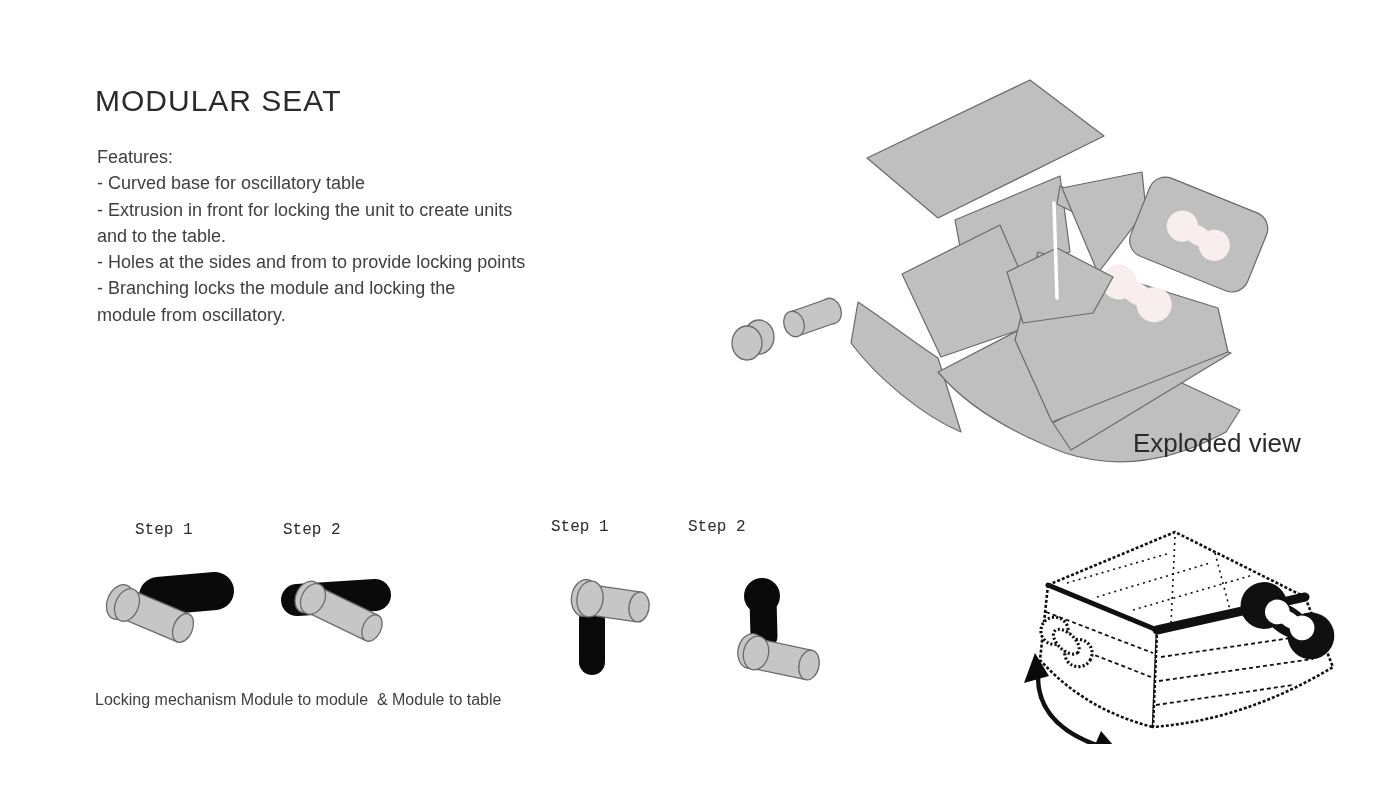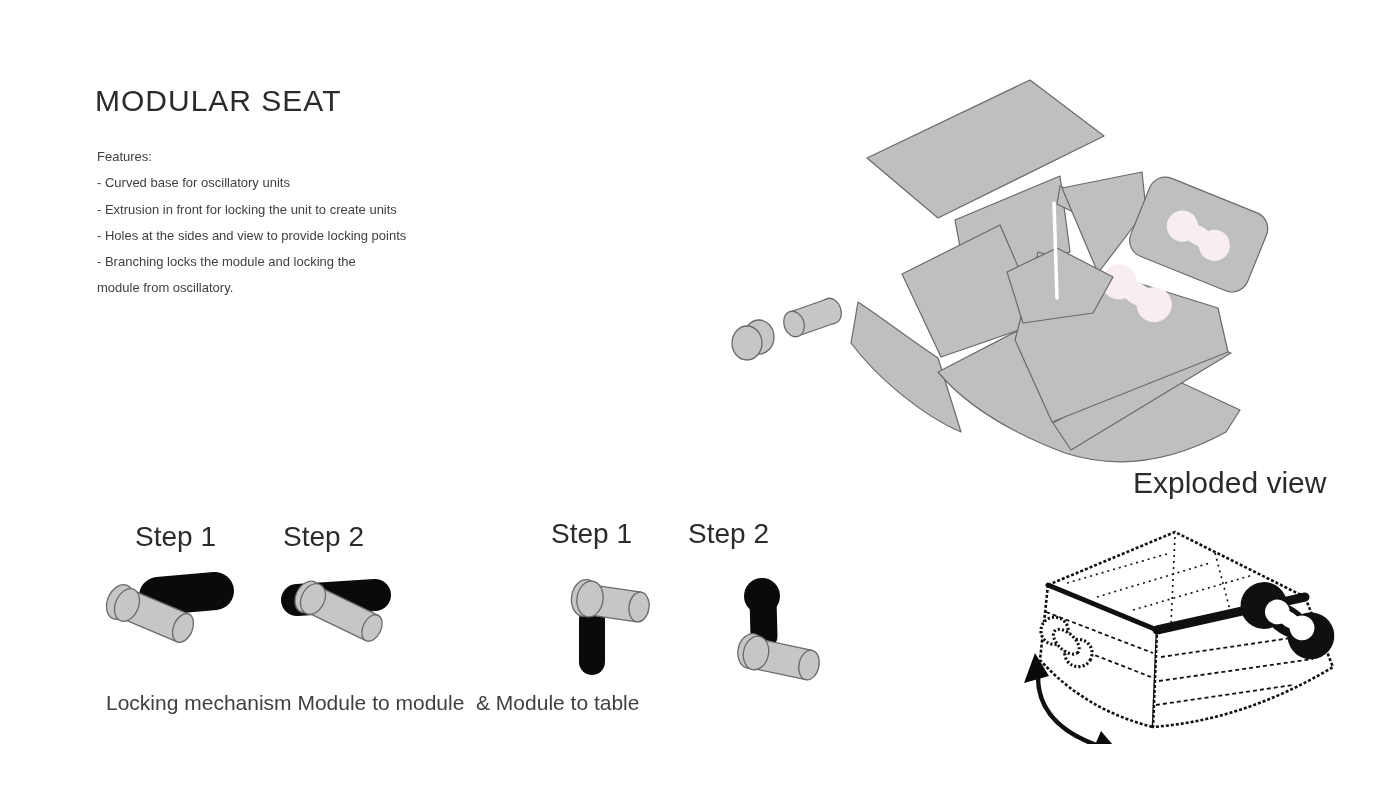--- a/index.html
+++ b/index.html
@@ -5,25 +5,25 @@
   html,body{margin:0;padding:0;background:#ffffff;}
   #canvas{
     position:relative;width:1400px;height:744px;background:#ffffff;overflow:hidden;
     font-family:"Liberation Sans",sans-serif;color:var(--text-body,#3f3f3f);
   }
   .abs{position:absolute;}
   #title{
     left:95px;top:84px;font-size:30px;letter-spacing:1px;color:var(--text-dark,#2b2b2b);
     font-weight:400;
   }
-  #features{left:97px;top:144px;font-size:13px;line-height:26.3px;color:var(--text-body,#3f3f3f);}
+  #features{left:97px;top:144px;font-size:18px;line-height:26.3px;color:var(--text-body,#3f3f3f);}
   #features div{white-space:pre;}
-  #exploded-label{left:1133px;top:428px;font-size:30px;color:var(--text-dark,#2b2b2b);margin-top:38px;}
-  .step-label{font-size:28px;color:var(--text-dark,#2b2b2b);}
-  #caption{left:95px;top:691px;font-size:21px;color:var(--text-body,#3f3f3f);white-space:pre;margin-left:11px;}
+  #exploded-label{left:1133px;top:428px;font-size:26px;color:var(--text-dark,#2b2b2b);}
+  .step-label{font-size:16px;color:var(--text-dark,#2b2b2b);font-family:Liberation Mono, monospace;}
+  #caption{left:95px;top:691px;font-size:16px;color:var(--text-body,#3f3f3f);white-space:pre;}
   
   .panel{fill:var(--panel-fill,#bfbfbf);stroke:var(--panel-outline,#6a6a6a);stroke-width:1.2;stroke-linejoin:round;}
   .hole{fill:var(--hole-fill,#f8eef0);stroke:none;}
   .cyl{fill:var(--cylinder-fill,#c6c6c6);stroke:var(--panel-outline,#6a6a6a);stroke-width:1.3;}
   .cyl-body{fill:var(--cylinder-fill,#c6c6c6);stroke:none;}
   .cyl-edge{fill:none;stroke:var(--panel-outline,#6a6a6a);stroke-width:1.3;}
   .blk{fill:var(--lock-black,#0a0a0a);stroke:none;}
   .blk-line{stroke:var(--lock-black,#0a0a0a);stroke-linecap:round;fill:none;}
   .white-line{stroke:#ffffff;stroke-width:3.5;stroke-linecap:round;}
   .sk{stroke:#101010;fill:#ffffff;stroke-width:2.6;stroke-linejoin:round;stroke-dasharray:3 2;}
@@ -33,23 +33,24 @@
 </style>
 </head>
 <body>
 
 <div id="canvas">
 
   <div id="title" class="abs">MODULAR SEAT</div>
 
   <div id="features" class="abs">
     <div>Features:</div>
-    <div>- Curved base for oscillatory units</div>
+    <div>- Curved base for oscillatory table</div>
     <div>- Extrusion in front for locking the unit to create units</div>
-    <div>- Holes at the sides and view to provide locking points</div>
+    <div>and to the table.</div>
+    <div>- Holes at the sides and from to provide locking points</div>
     <div>- Branching locks the module and locking the</div>
     <div>module from oscillatory.</div>
   </div>
 
   <svg class="abs" style="left:680px;top:60px;" width="610" height="405" viewBox="0 0 610 405">
     <defs>
       <g id="peanut">
         <circle cx="-15" cy="-3" r="13"></circle>
         <circle cx="15" cy="5" r="13"></circle>
         <ellipse cx="0" cy="1" rx="15" ry="8" transform="rotate(15)"></ellipse>

